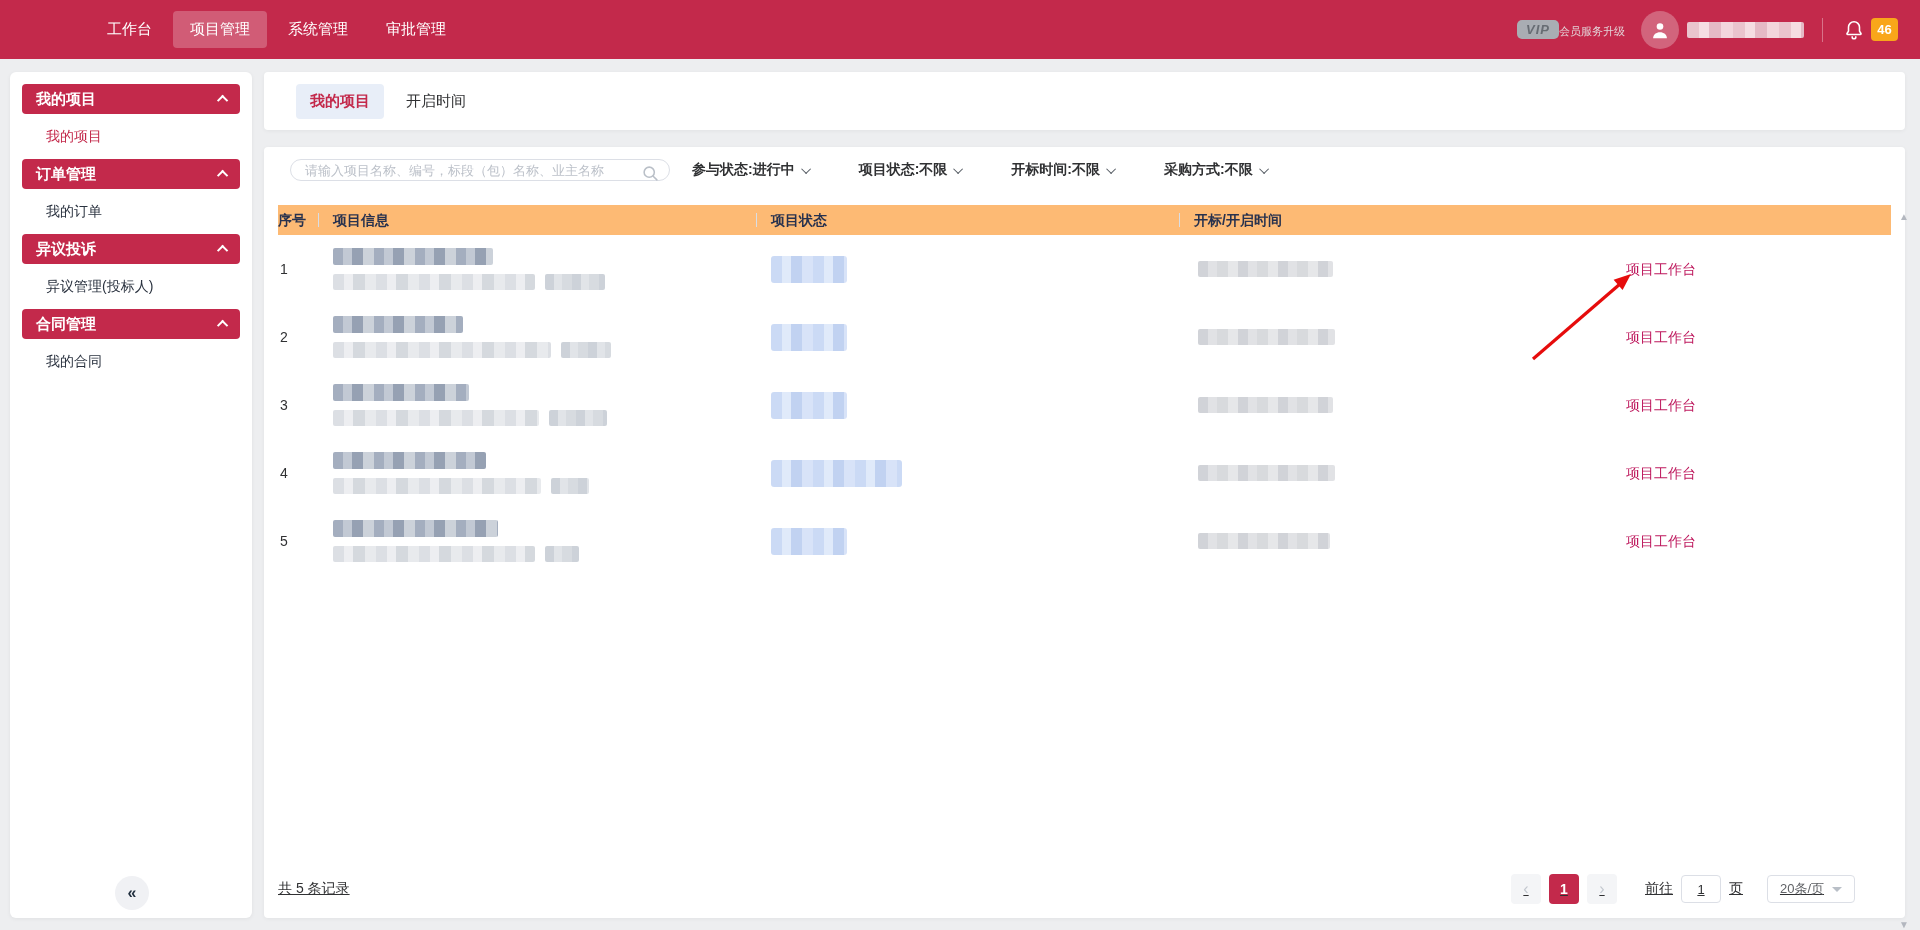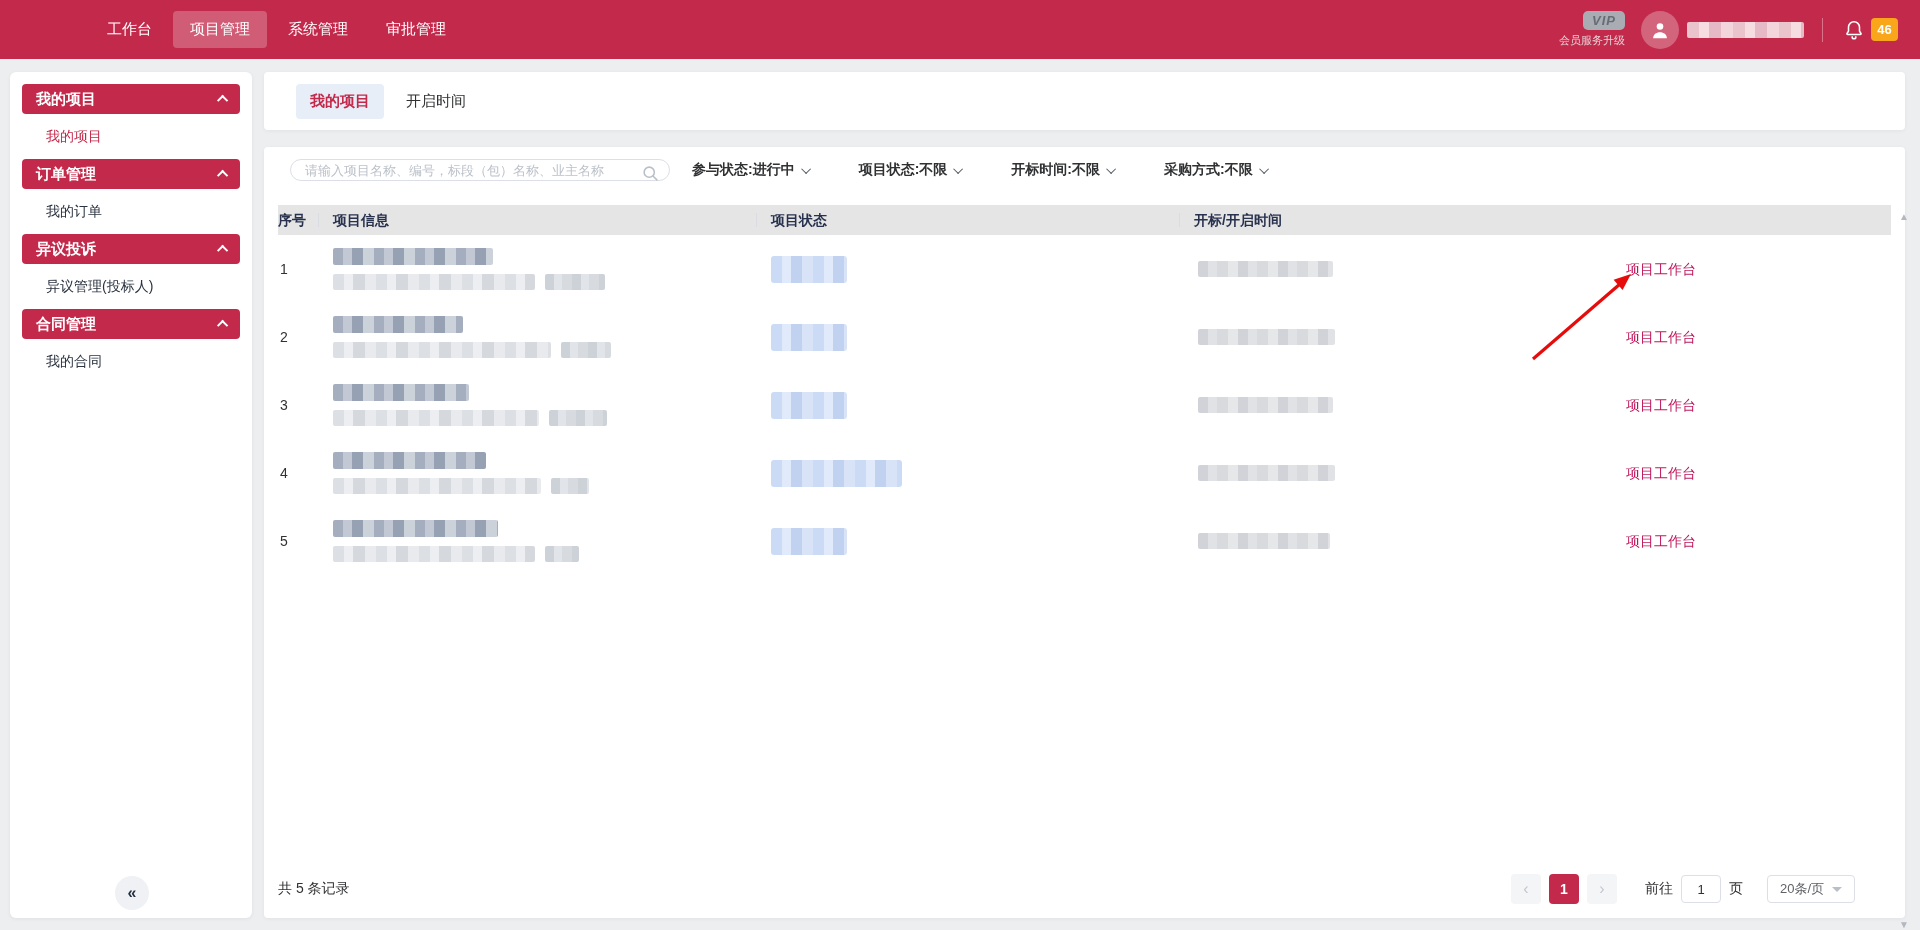--- a/index.html
+++ b/index.html
@@ -15,21 +15,21 @@
     background:#c3294b; display:flex; align-items:center;
     padding:0 22px 0 90px; z-index:10;
   }
   .nav-items { display:flex; align-items:center; gap:4px; }
   .nav-item {
     color:#fff; font-size:15px; padding:9px 17px; border-radius:4px;
     cursor:pointer; white-space:nowrap;
   }
   .nav-item.active { background:rgba(255,255,255,.24); font-weight:normal; }
   .nav-right { margin-left:auto; display:flex; align-items:center; }
-  .vip-wrap { display:flex; flex-direction:column; align-items:flex-end; margin-right:16px; cursor:pointer; }
+  .vip-wrap { display:flex; flex-direction:row; align-items:flex-end; margin-right:16px; cursor:pointer; }
   .vip-badge {
     background:#a9adb3; color:#676c73; font-style:italic; font-weight:900;
     font-size:13px; letter-spacing:1px; padding:1px 9px; border-radius:5px; line-height:17px;
   }
   .vip-caption { color:#e3d3d7; font-size:11px; margin-top:3px; }
   .user-wrap { display:flex; align-items:center; margin-right:18px; cursor:pointer; }
   .avatar {
     width:38px; height:38px; border-radius:50%; background:#d2647c;
     display:flex; align-items:center; justify-content:center; overflow:hidden;
   }
@@ -97,21 +97,21 @@
   .filters { display:flex; align-items:center; margin-left:22px;font-weight:bold; }
   .filter-item { display:flex; align-items:center; font-size:14px; color:#303133; cursor:pointer; margin-right:48px; white-space:nowrap; }
   .filter-item .chev-down {
     width:7px; height:7px; border-left:1.5px solid #555b63; border-bottom:1.5px solid #555b63;
     transform:rotate(-45deg) translateY(-2px); margin-left:9px;
   }
 
   
   .tgrid { display:grid; grid-template-columns:40px 438px 423px 432px 1fr; }
   .thead {
-    background:#e5e5e5; height:30px; align-items:center;
+    background:#fdba74; height:30px; align-items:center;
     font-size:14px; font-weight:bold; color:#28324e;
   }
   .th { position:relative; padding-left:15px; line-height:30px; white-space:nowrap; }
   .th:first-child { padding-left:0; }
   .th + .th::before { content:""; position:absolute; left:0; top:8px; bottom:8px; width:1px; background:#d9dde3; }
   .trow { height:68px; align-items:center; }
   .td { padding-left:15px; }
   .td.idx { padding-left:2px; font-size:14px; color:#303133; }
   .cell-info { display:flex; flex-direction:column; gap:9px; justify-content:center; }
   .info-line2 { display:flex; align-items:center; gap:10px; }
@@ -121,21 +121,21 @@
   .mz-tag  { height:16px; background:repeating-linear-gradient(90deg,#cdd2d9 0 9px,#e1e4e8 9px 17px,#d7dbe0 17px 27px); }
   .mz-time { height:16px; background:repeating-linear-gradient(90deg,#d1d3d8 0 10px,#e1e2e5 10px 19px,#d8dadd 19px 30px,#e6e7e9 30px 40px); }
   .status-badge {
     height:27px; border-radius:3px;
     background:repeating-linear-gradient(90deg,#cbdaf5 0 11px,#e0eafa 11px 20px,#c1d2f1 20px 31px,#d8e3f8 31px 42px);
   }
   .action-link { font-size:14px; color:#be185d; cursor:pointer; white-space:nowrap; }
   .table-body { flex:0 0 auto; }
 
   
-  .table-footer { margin-top:auto; display:flex; align-items:center; padding-right:36px; }
+  .table-footer { margin-top:auto; display:flex; align-items:center; padding-right:36px;text-decoration:underline; }
   .total-text { font-size:14px; color:#303133; }
   .pager { margin-left:auto; display:flex; align-items:center; }
   .page-btn {
     width:30px; height:30px; border-radius:4px; background:#f4f5f7; border:none;
     color:#c3c8cf; font-size:16px; display:flex; align-items:center; justify-content:center;
     cursor:pointer; margin-left:8px;
   }
   .page-btn.current { background:#c3294b; color:#fff; font-size:14px; font-weight:bold; }
   .goto-label { font-size:14px; color:#303133; margin-left:28px; }
   .goto-input {

